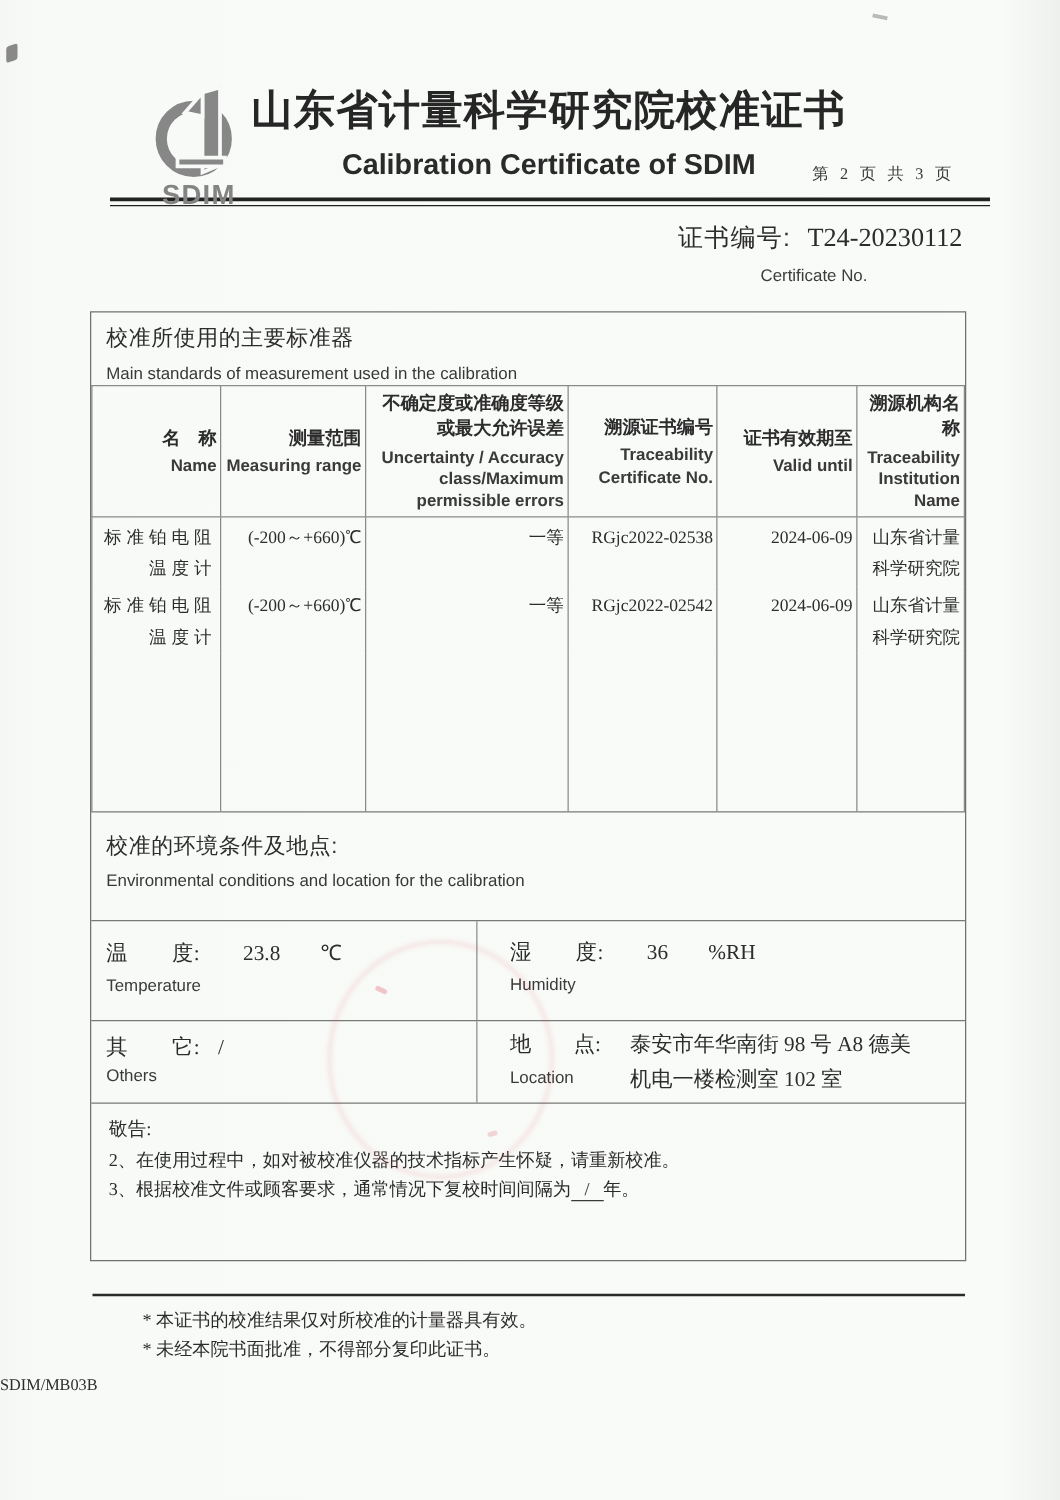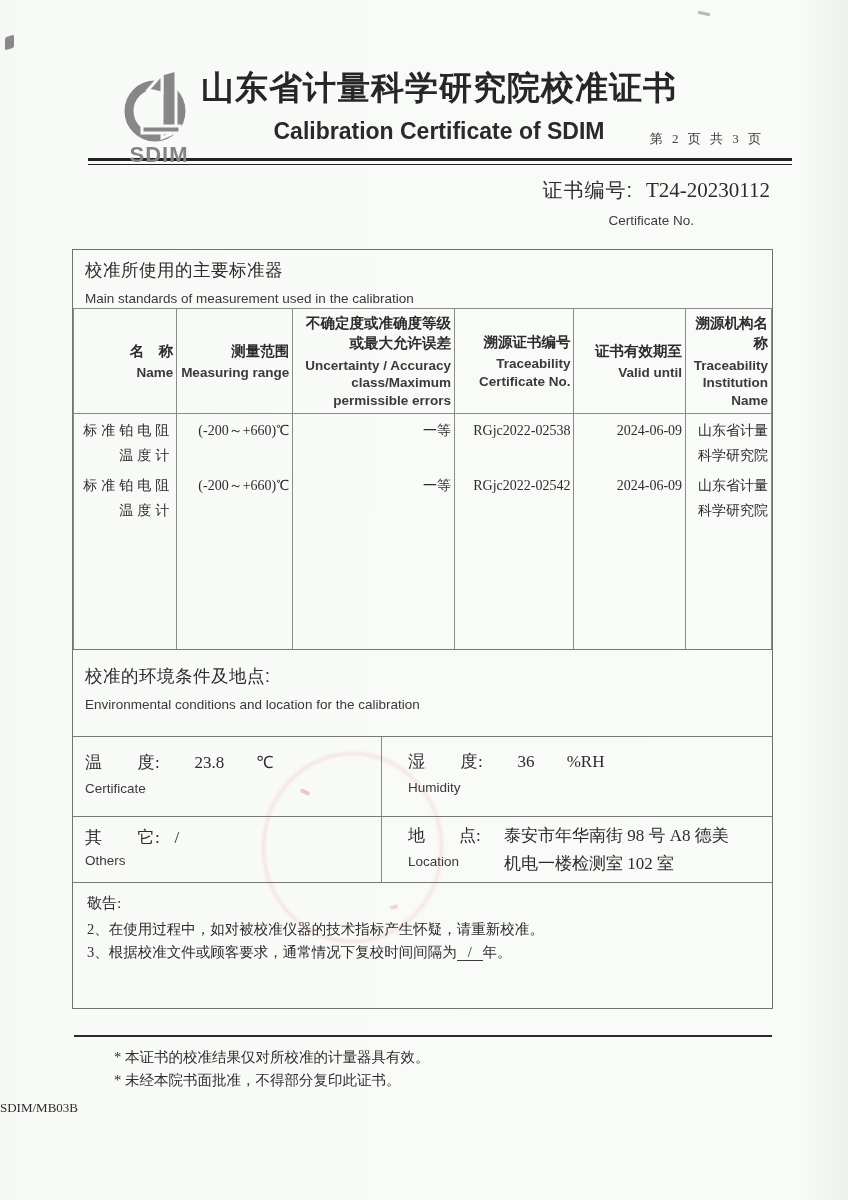--- a/index.html
+++ b/index.html
@@ -186,21 +186,21 @@
       <div class="sec-title-en">Environmental conditions and location for the calibration</div>
     </div>
 
     <div class="flex-row row-temphum">
       <div class="cell-left">
         <div class="cjk-line">
           <span class="cjk-label">温　　度:</span>
           <span class="val">23.8</span>
           <span class="unit">℃</span>
         </div>
-        <div class="en-sub">Certificate</div>
+        <div class="en-sub">Temperature</div>
       </div>
       <div class="cell-right">
         <div class="cjk-line">
           <span class="cjk-label">湿　　度:</span>
           <span class="val">36</span>
           <span class="unit">%RH</span>
         </div>
         <div class="en-sub">Humidity</div>
       </div>
     </div>

